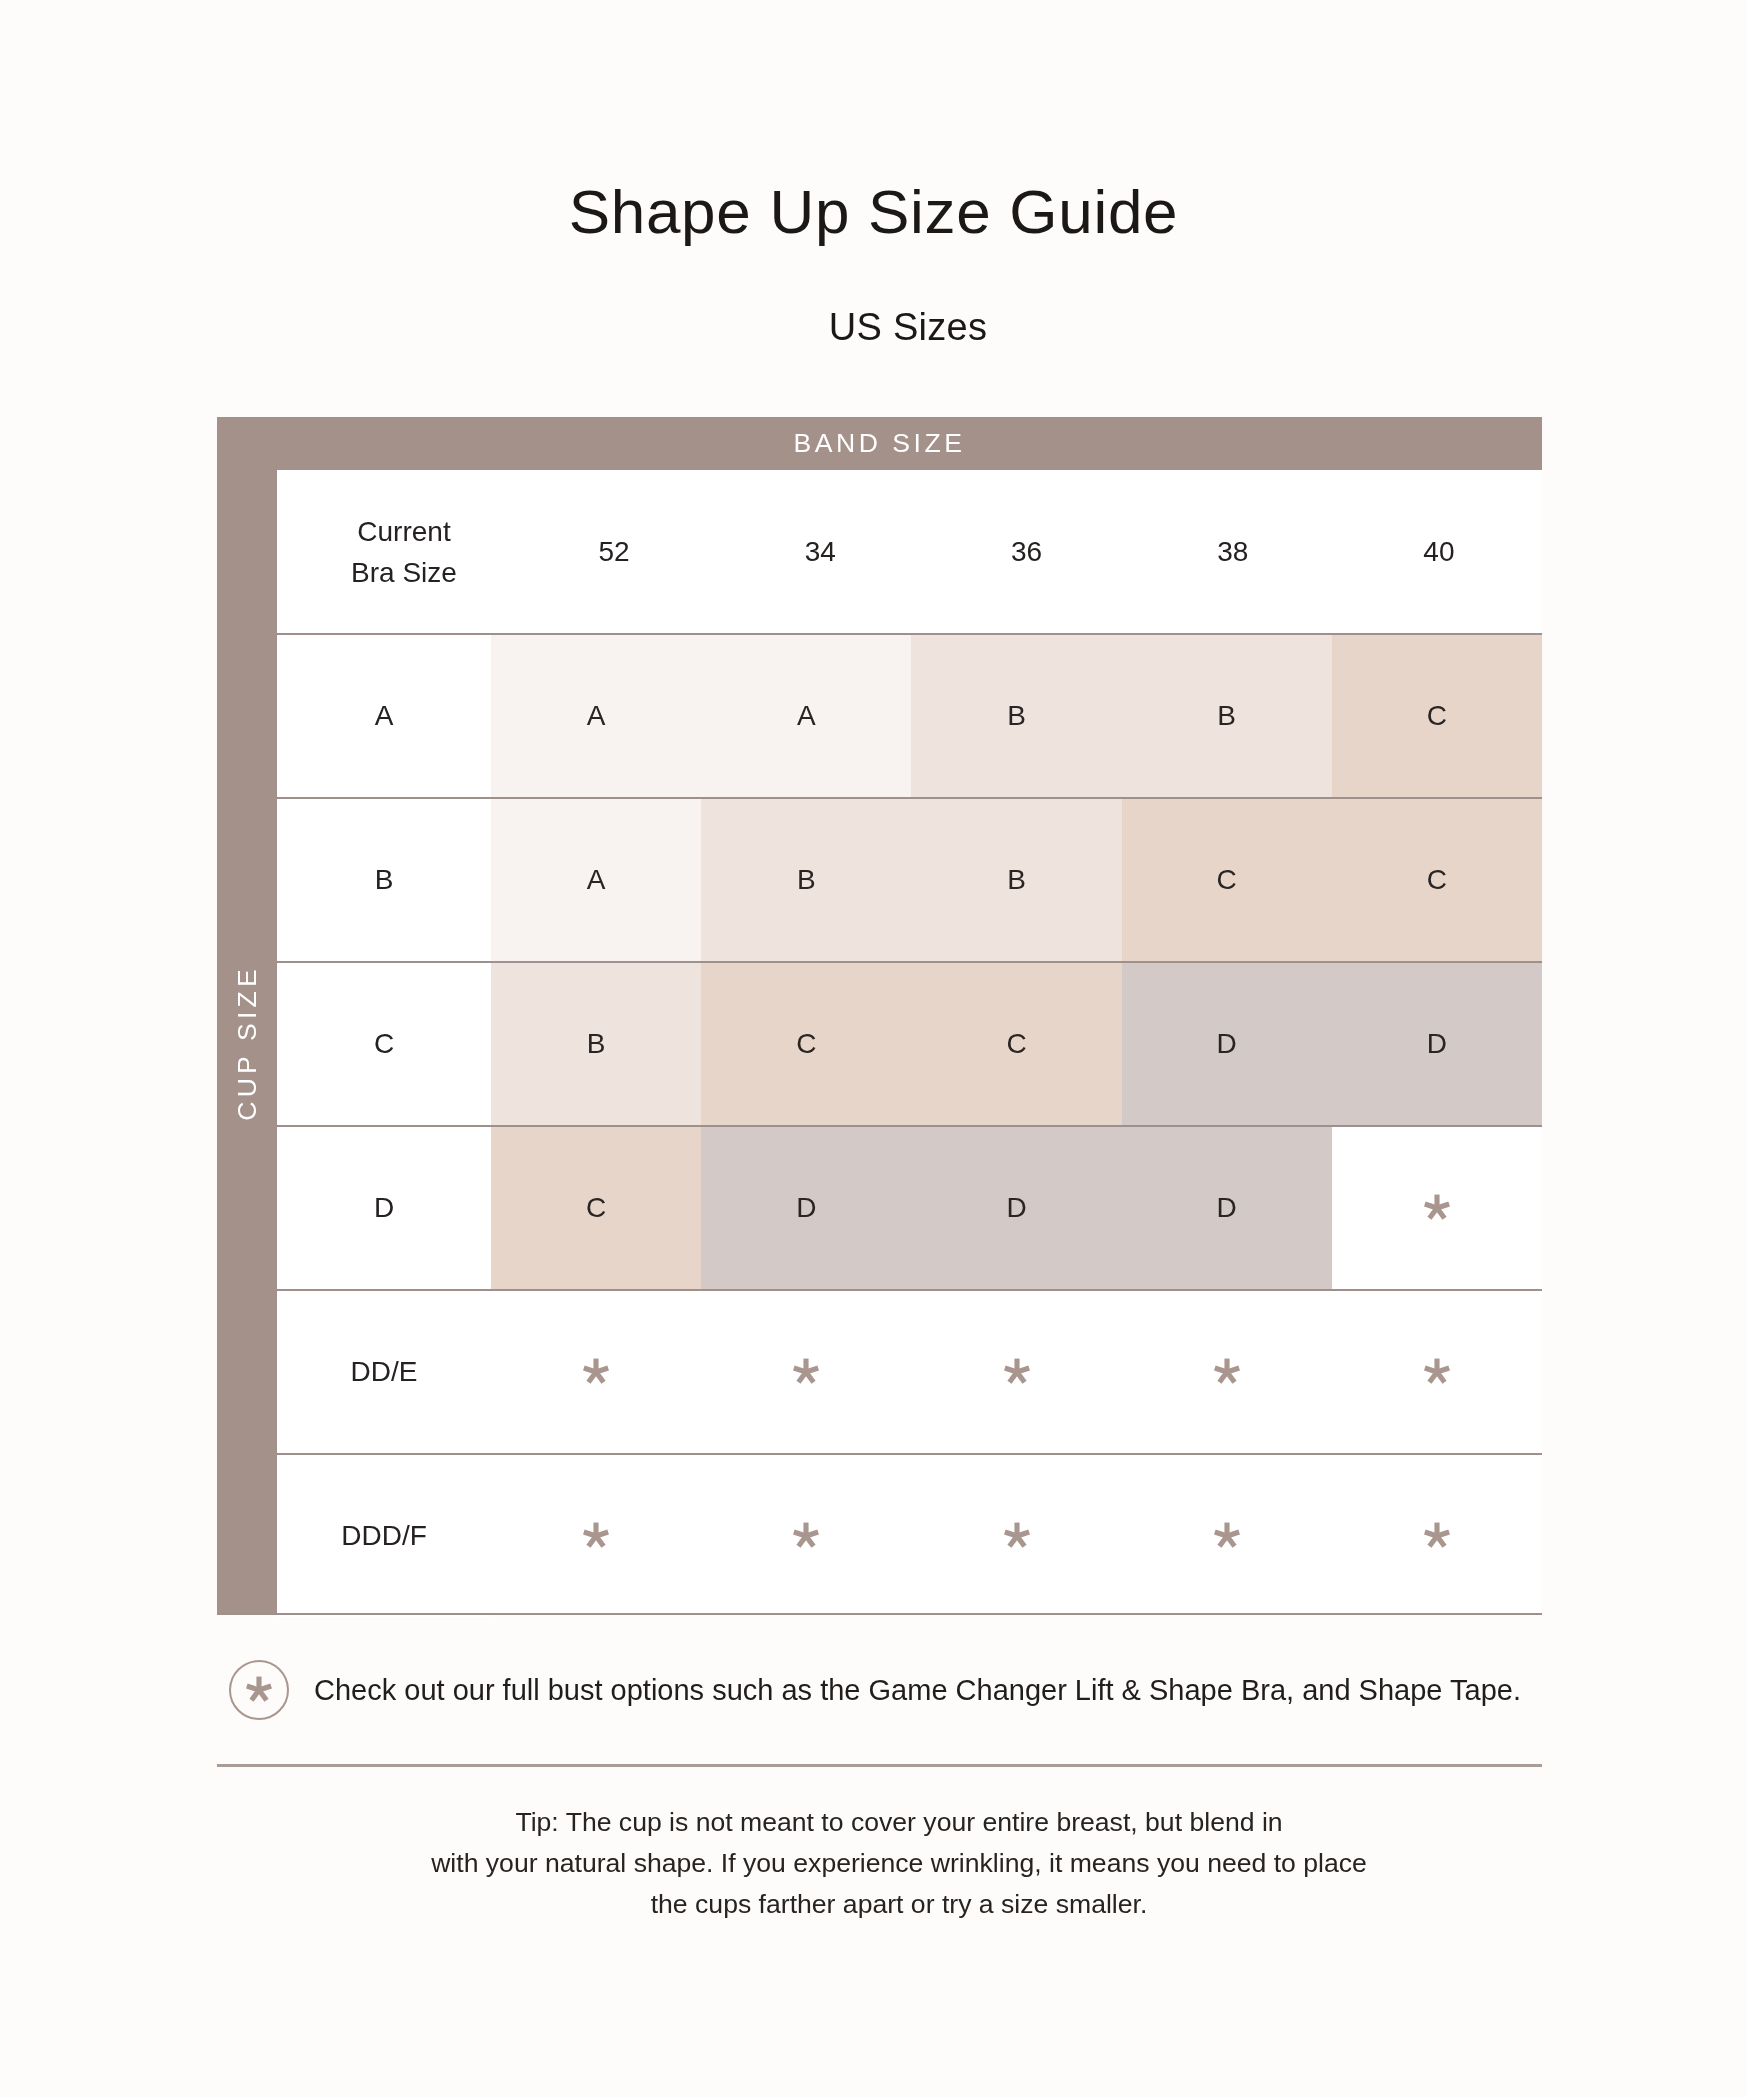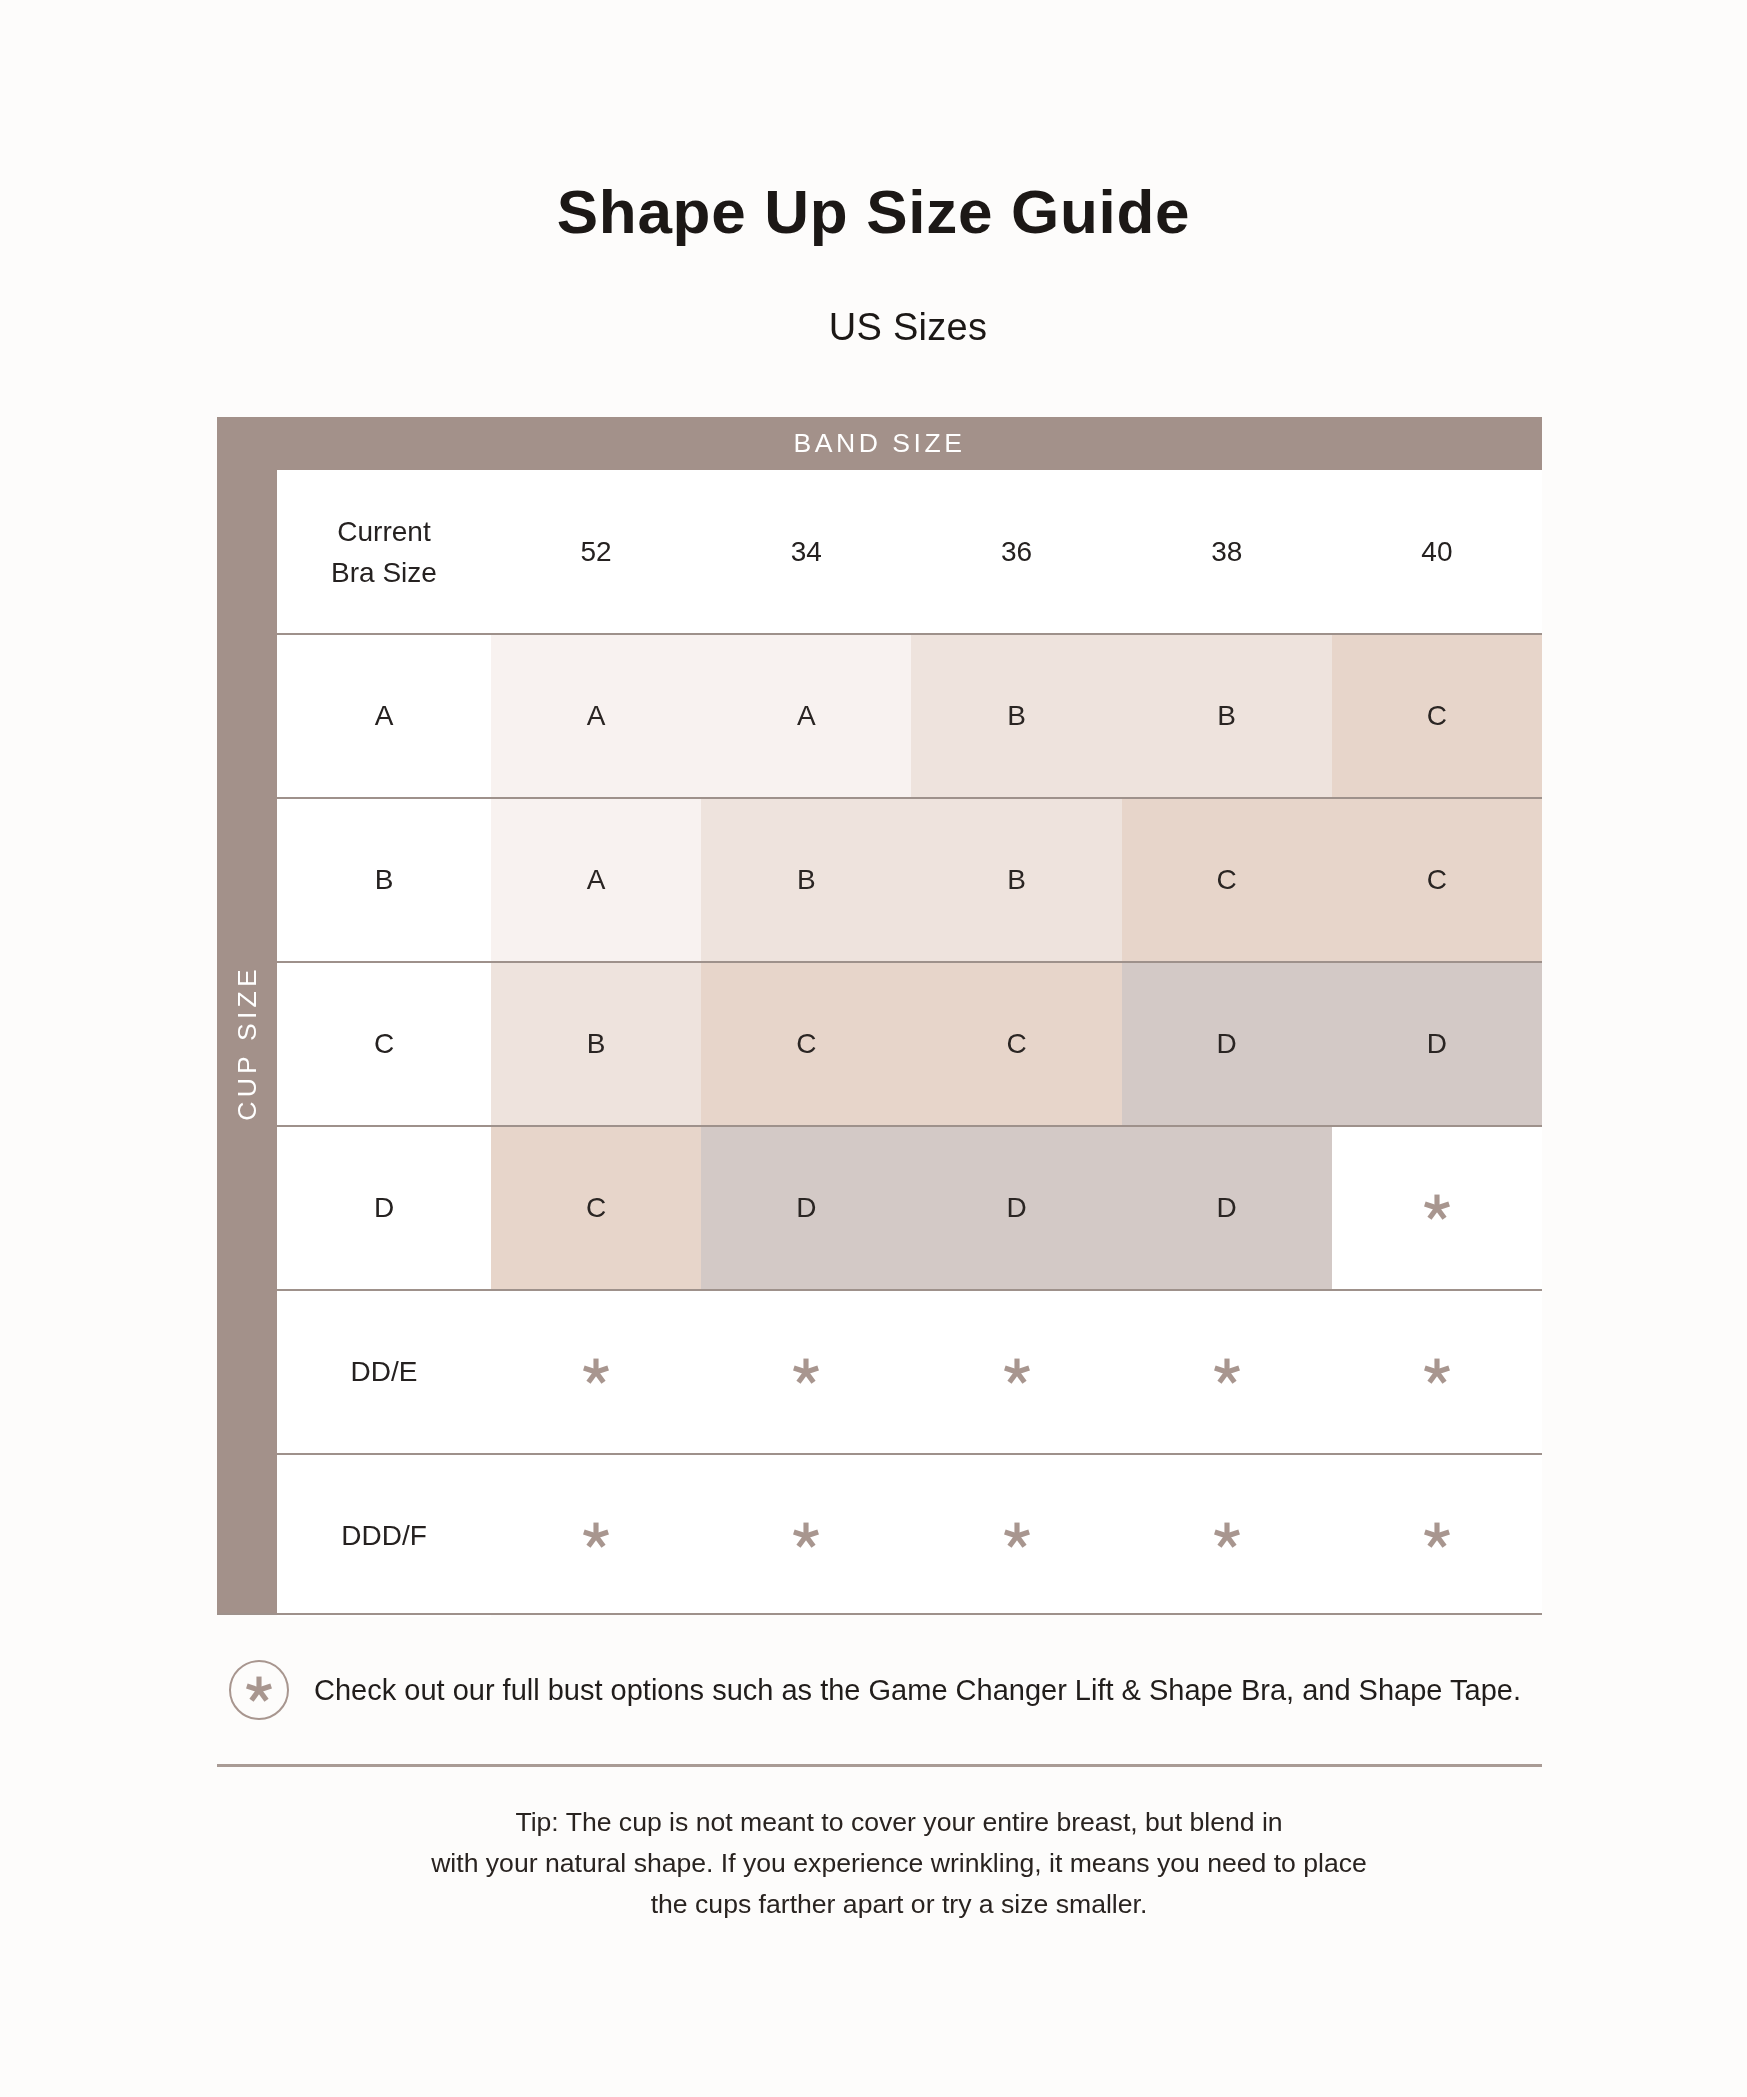--- a/index.html
+++ b/index.html
@@ -6,21 +6,21 @@
   body{
     width:1748px;height:2097px;
     background:var(--bg,#fdfcfb);
     font-family:"Liberation Sans","DejaVu Sans",sans-serif;
     color:var(--ink,#211d1b);
   }
   .page{position:relative;width:1748px;height:2097px;overflow:hidden;}
 
   .page-title{
     position:absolute;top:176px;left:0;width:1747px;
-    text-align:center;font-size:62px;font-weight:700;letter-spacing:0.7px;
+    text-align:center;font-size:62px;font-weight:400;letter-spacing:0.7px;
     color:#1c1816;
   }
   .page-subtitle{
     position:absolute;top:306px;left:0;width:1748px;
     text-align:center;font-size:38px;font-weight:500;letter-spacing:0.3px;
     color:#1c1816;
     padding-left:34px;
   }
 
   
@@ -44,21 +44,21 @@
     color:#ffffff;font-size:26.6px;letter-spacing:4.2px;white-space:nowrap;
   }
   .table-body{
     position:absolute;left:60px;top:53px;right:0;bottom:0;
     background:#ffffff;
   }
   .header-row{height:163px;display:flex;}
   .corner-header{
     width:214px;display:flex;flex-direction:column;
     align-items:center;justify-content:center;
-    font-size:28px;line-height:41px;color:#252120;
+    font-size:28px;line-height:41px;color:#252120;padding-left:20px;
   }
   .col-header{
     flex:1;display:flex;align-items:center;justify-content:center;
     font-size:28px;color:#252120;
   }
   .data-row{
     height:164px;display:flex;box-sizing:border-box;
     border-top:2.1px solid var(--line,#9e918b);
   }
   .row-label{

